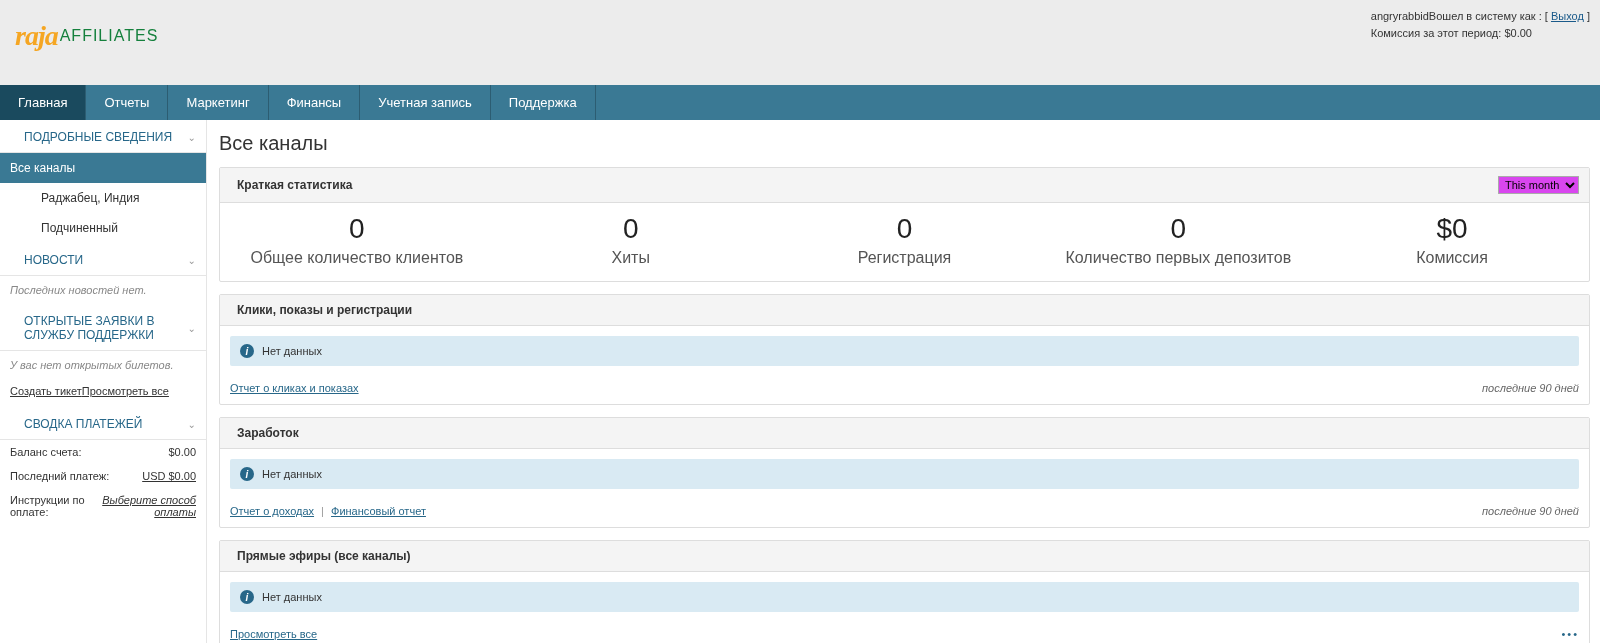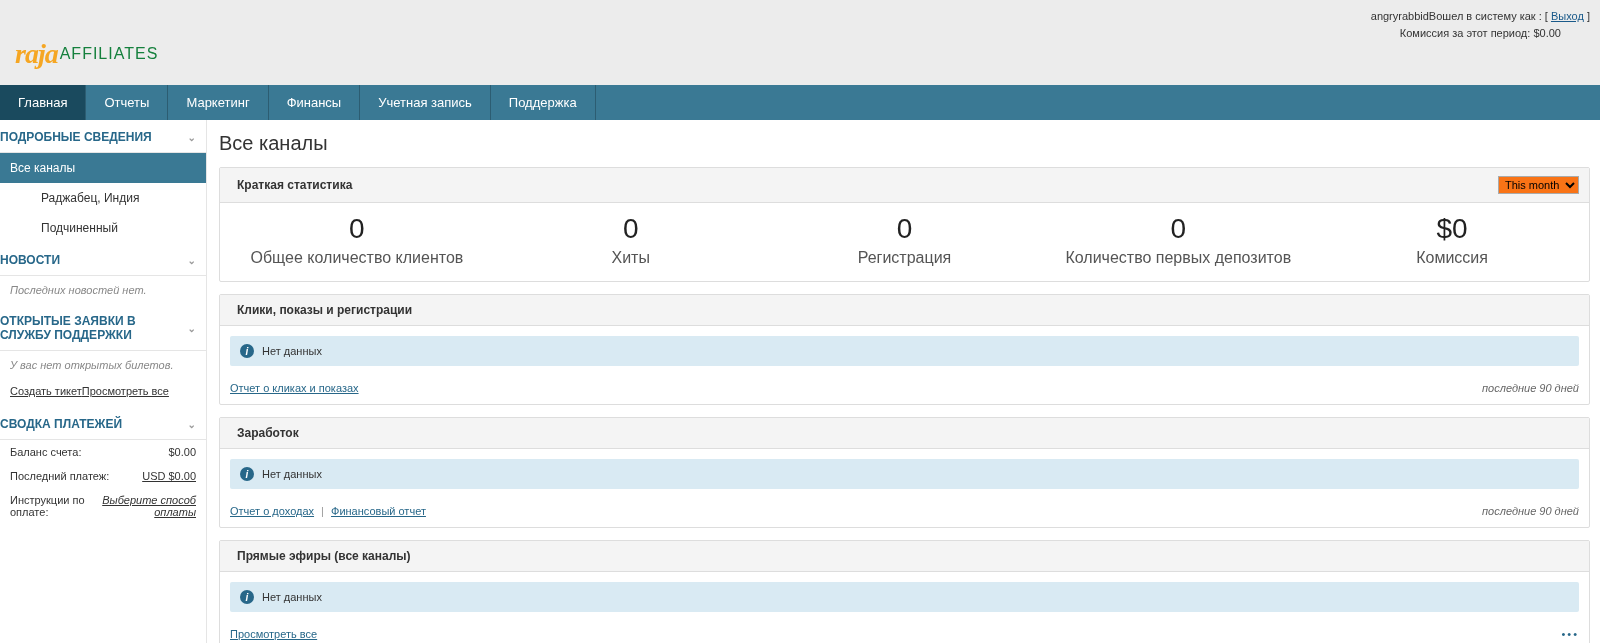--- a/index.html
+++ b/index.html
@@ -1,54 +1,54 @@
 <!DOCTYPE html>
 <html><head>
 <meta charset="utf-8">
 <style>
 * { margin: 0; padding: 0; box-sizing: border-box; }
 body { font-family: Arial, Helvetica, sans-serif; font-size: 12px; background: #fff; color: #333; }
 
 .topbar { background: #ececec; padding: 8px 10px 6px 10px; display: flex; justify-content: space-between; align-items: flex-start; height: 85px; }
-.logo { display: flex; align-items: center; margin-top: 30px; margin-left: 5px; }
+.logo { display: flex; align-items: center; margin-top: 12px; margin-left: 5px; }
 .logo-raja { font-family: Georgia, serif; font-weight: 900; font-size: 28px; font-style: italic; color: #f5a623; letter-spacing: -1px; }
 .logo-affiliates { font-weight: 400; font-size: 16px; color: #15803d; letter-spacing: 1px; margin-left: 2px; }
-.userblock { text-align: center; font-size: 11px; color: #333; line-height: 1.5; }
+.userblock { text-align: left; font-size: 11px; color: #333; line-height: 1.5; }
 .userblock a { color: #1a5a8a; text-decoration: underline; }
 
 .navbar { background: #3a7994; display: flex; }
 .navbar a { display: block; padding: 10px 18px; color: #fff; text-decoration: none; font-size: 13px; border-right: 1px solid #2c5d72; }
 .navbar a.active { background: #1a4a5e; }
 
 .container { display: flex; }
 .sidebar { width: 207px; background: #fff; border-right: 1px solid #e5e5e5; }
 .main { flex: 1; padding: 12px 10px 10px 12px; }
 
-.side-section-title { display: flex; justify-content: space-between; align-items: center; padding: 10px 10px 8px 0; color: #276789; font-weight: bold; font-size: 12px; border-bottom: 1px solid #e5e5e5; cursor: pointer; }
+.side-section-title { display: flex; justify-content: space-between; align-items: center; padding: 10px 10px 8px 24px; color: #276789; font-weight: normal; font-size: 12px; border-bottom: 1px solid #e5e5e5; cursor: pointer; }
 .side-section-title .chev { color: #999; font-size: 10px; }
 .side-item { padding: 8px 10px 8px 14px; font-size: 12px; color: #333; cursor: pointer; }
 .side-item.active { background: #3a7994; color: #fff; padding-left: 10px; }
 .side-sub { padding-left: 4px; margin-left: 37px; }
 .side-text { padding: 8px 10px; font-style: italic; color: #888; font-size: 11px; }
 .side-links { display: flex; justify-content: flex-start; padding: 6px 10px 10px 10px; font-size: 11px; }
 .side-links a { color: #333; text-decoration: underline; }
 .side-row { display: flex; justify-content: space-between; align-items: flex-start; padding: 6px 10px; font-size: 11px; }
 .side-row .lbl { color: #333; }
 .side-row .val { color: #333; }
 .side-row a { color: #333; text-decoration: underline; font-style: italic; }
 .side-row a.usd { font-style: normal; }
 
 h1.page-title { font-size: 20px; font-weight: normal; color: #333; margin-bottom: 12px; }
 
 .panel { border: 1px solid #ddd; border-radius: 2px; margin-bottom: 12px; background: #fff; }
 .panel-header { background: #f4f4f4; border-bottom: 1px solid #ddd; padding: 8px 10px; display: flex; justify-content: space-between; align-items: center; }
 .panel-header-title { font-weight: bold; font-size: 12px; padding-left: 7px; }
 .panel-body { padding: 0; }
 
-.period-select { font-size: 11px; padding: 1px 2px; border: 1px solid #aaa; background: #f97316; }
+.period-select { font-size: 11px; padding: 1px 2px; border: 1px solid #aaa; background: #d946ef; }
 
 .stats-row { display: flex; }
 .stat { flex: 1; text-align: center; padding: 12px 0 14px 0; }
 .stat .num { font-size: 28px; font-weight: normal; color: #222; line-height: 1; }
 .stat .lbl { font-size: 16px; color: #555; margin-top: 6px; }
 
 .msgbox { background: #d9eaf3; margin: 10px; padding: 8px 10px; display: flex; align-items: center; border-radius: 2px; font-size: 11px; color: #333; }
 .msgbox .info-icon { width: 14px; height: 14px; border-radius: 50%; background: #276789; color: #fff; display: inline-flex; align-items: center; justify-content: center; font-size: 10px; font-style: italic; font-weight: bold; margin-right: 8px; }
 
 .panel-footer { display: flex; justify-content: space-between; align-items: center; padding: 6px 10px 10px 10px; font-size: 11px; }

